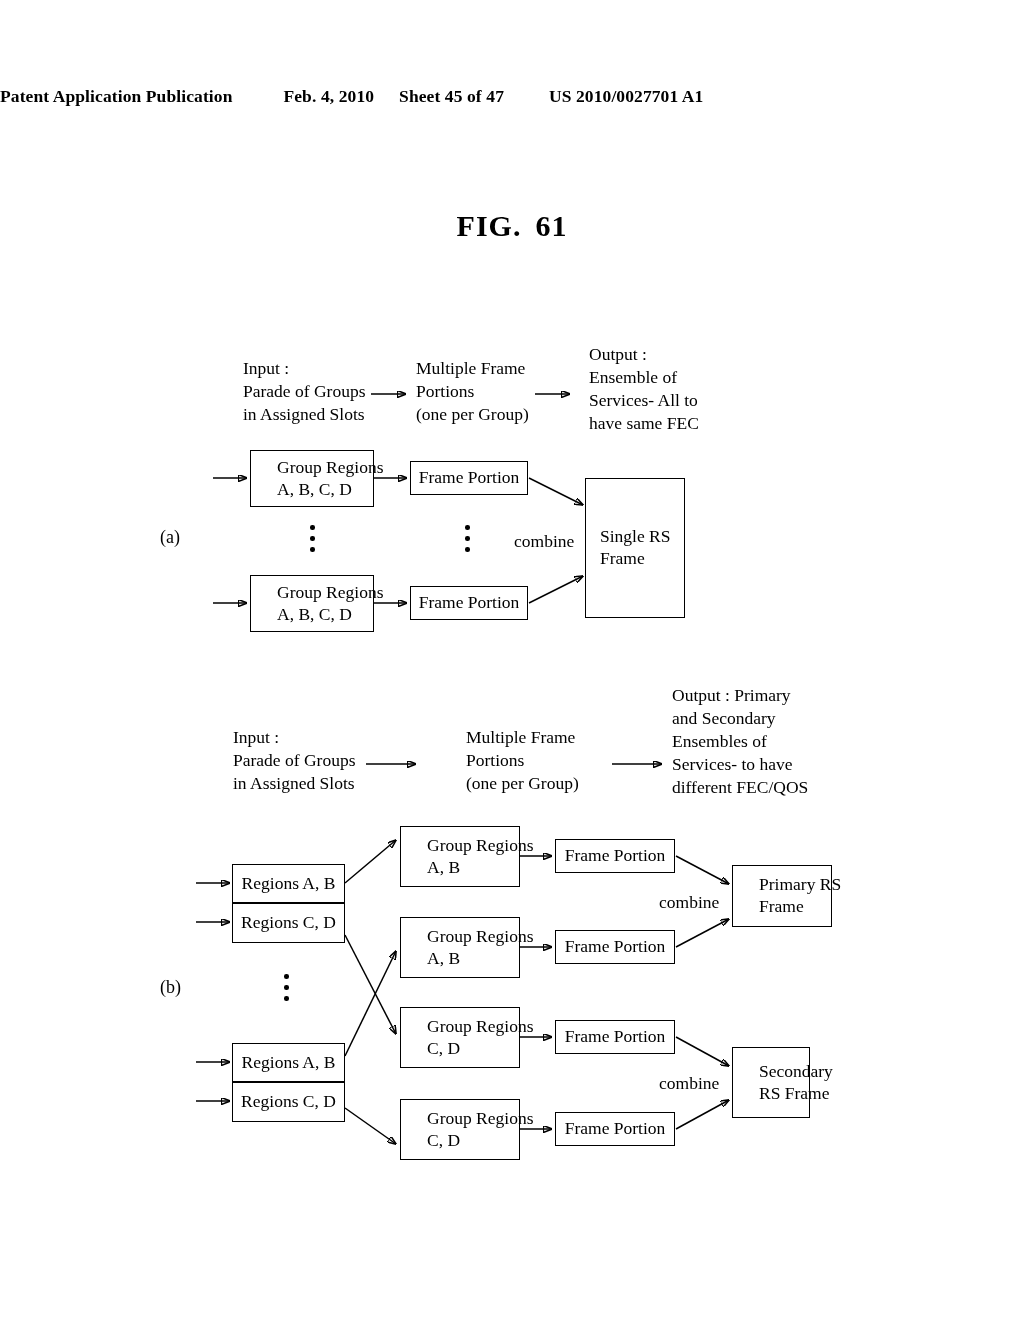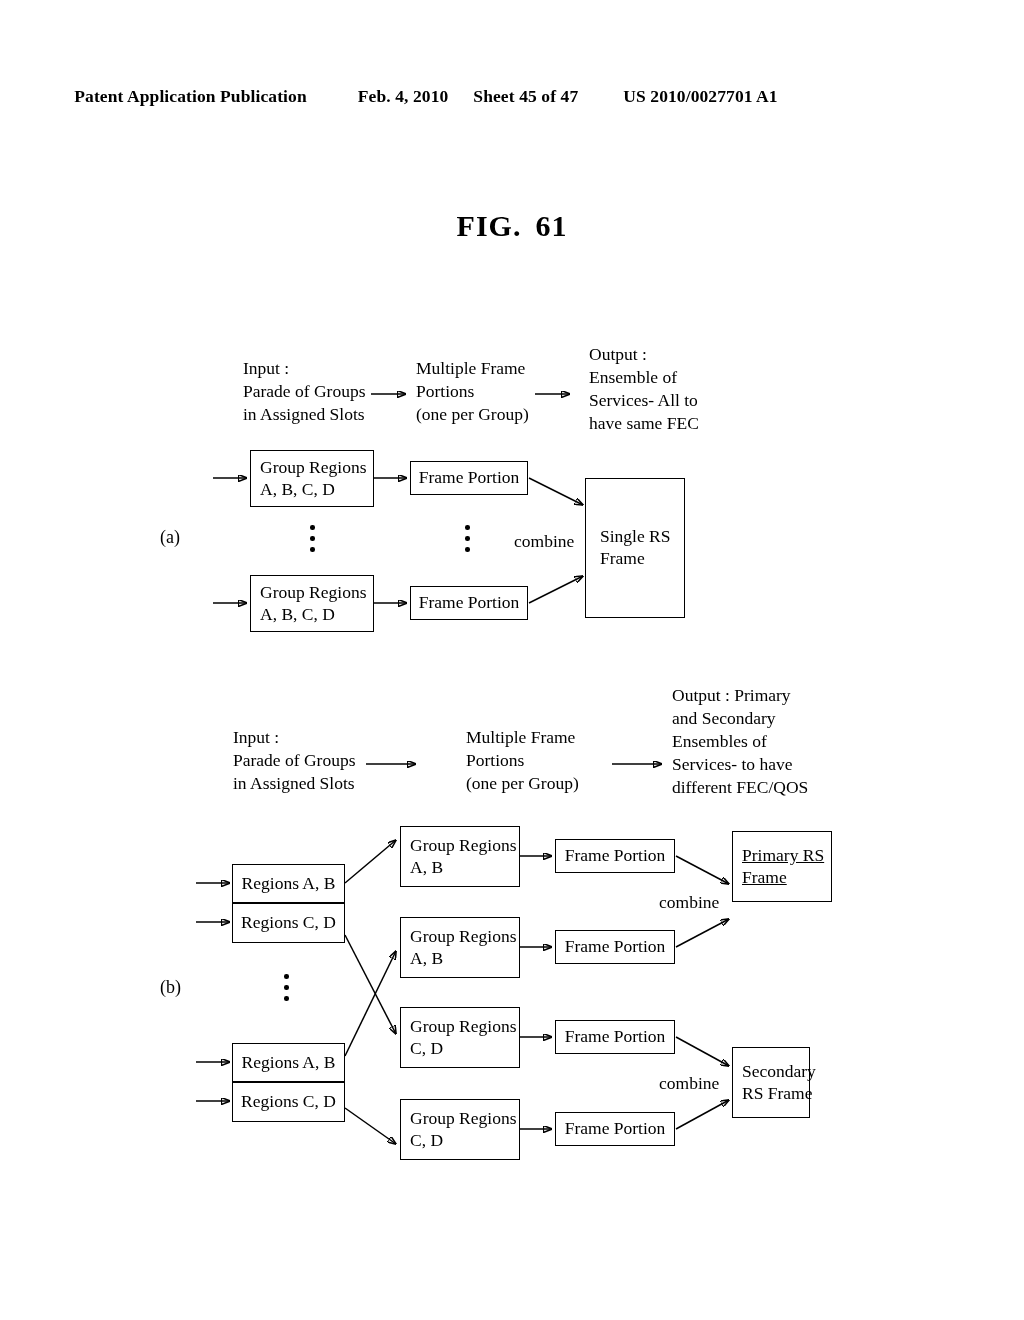--- a/index.html
+++ b/index.html
@@ -15,21 +15,20 @@
     color: #000000;
     overflow: hidden;
   }
 
   
   #page-header {
     position: absolute;
     left: 0;
     top: 86px;
     width: 852px;
-    text-align: center;
     font-family: "Liberation Serif", "DejaVu Serif", serif;
     font-weight: bold;
     font-size: 17.5px;
     letter-spacing: 0.1px;
     white-space: nowrap;
   }
   #page-header .hdr-seg { display: inline-block; }
   .sp-lg { display: inline-block; width: 42px; }
   .sp-md { display: inline-block; width: 16px; }
   .sp-xl { display: inline-block; width: 36px; }
@@ -50,21 +49,21 @@
 
   
   .dbox {
     position: absolute;
     box-sizing: border-box;
     border: 1.6px solid #000;
     background: #fff;
     display: flex;
     flex-direction: column;
     justify-content: center;
-    padding-left: 9px;
+    padding-left: 26px;
     font-size: 17.5px;
     line-height: 1.24;
   }
   .dbox.center {
     align-items: center;
     padding-left: 0;
     text-align: center;
   }
   .dbox .ln { display: block; white-space: nowrap; }
 
@@ -303,20 +302,20 @@
 <div class="dbox center" style="left:555px; top:1020px; width:120px; height:34px;">
   <span class="ln">Frame Portion</span>
 </div>
 <div class="dbox center" style="left:555px; top:1112px; width:120px; height:34px;">
   <span class="ln">Frame Portion</span>
 </div>
 
 <div class="plain-label" style="left:659px; top:892px;">combine</div>
 <div class="plain-label" style="left:659px; top:1073px;">combine</div>
 
-<div class="dbox" style="left:732px; top:831px; width:100px; height:71px;text-decoration:underline;">
+<div class="dbox" style="left:732px; top:865px; width:100px; height:62px;">
   <span class="ln">Primary RS</span>
   <span class="ln">Frame</span>
 </div>
 <div class="dbox" style="left:732px; top:1047px; width:78px; height:71px;">
   <span class="ln">Secondary</span>
   <span class="ln">RS Frame</span>
 </div>
 
 </body></html>

